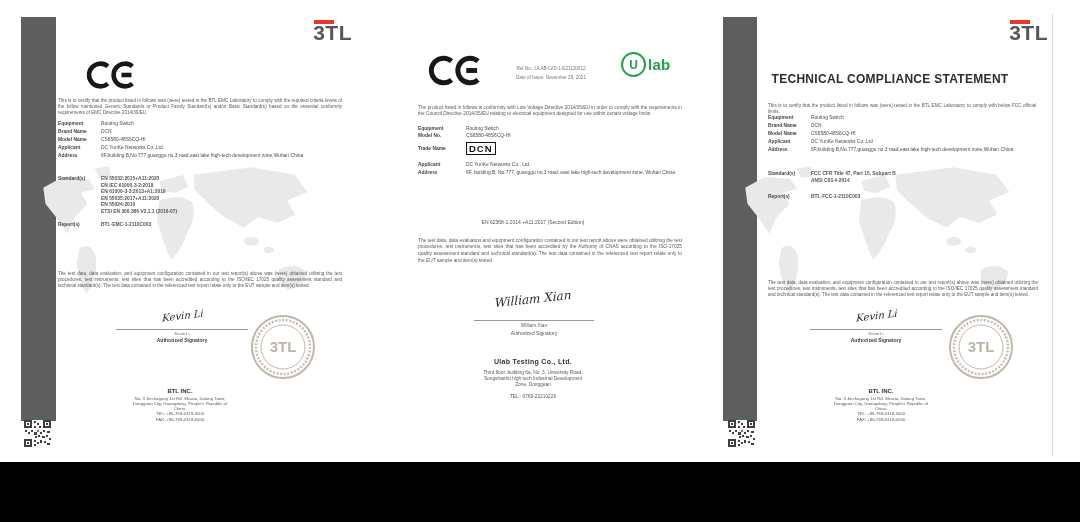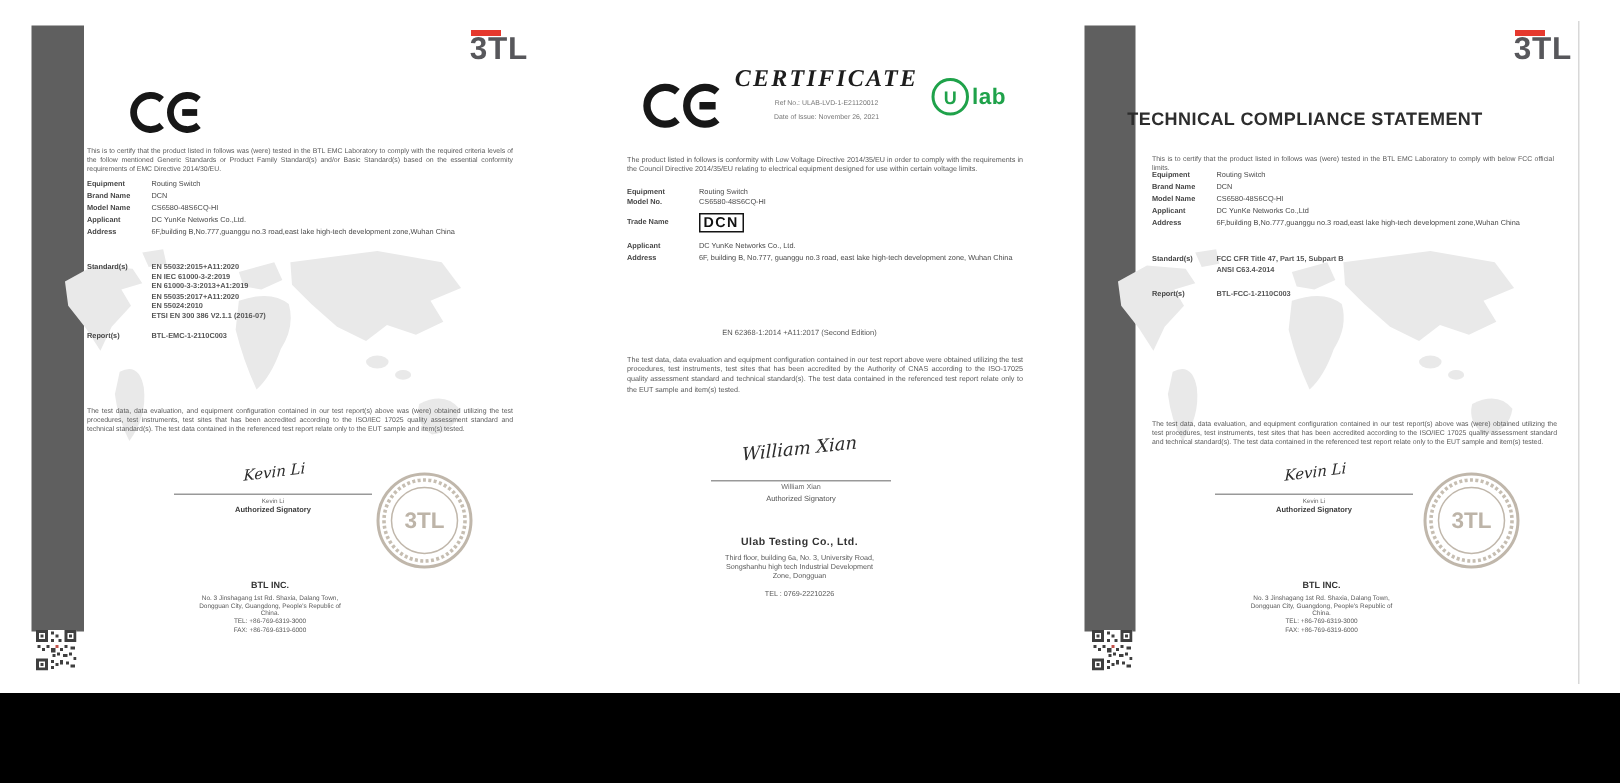--- a/index.html
+++ b/index.html
@@ -27,21 +27,21 @@
 
   
   .ce{position:absolute;}
   .cert-left .ce{left:76px;top:44px;width:50px;height:34px;}
   .cert-mid .ce{left:50px;top:38px;width:54px;height:37px;}
 
   
   .title-sans{position:absolute;font-weight:bold;color:#2d2d2d;text-align:center;
               font-size:12px;letter-spacing:.4px;}
   .cert-left .title-sans{left:128px;top:53px;width:210px;}
-  .cert-right .title-sans{left:12px;top:58px;width:292px;letter-spacing:.3px;}
+  .cert-right .title-sans{left:32px;top:58px;width:292px;letter-spacing:.3px;}
   .title-serif{position:absolute;left:104px;top:30px;width:138px;text-align:center;
                font-family:"Liberation Serif",serif;font-style:italic;font-weight:bold;
                font-size:16px;letter-spacing:1.5px;color:#1d1d1d;}
   .ref-line{position:absolute;left:104px;top:52px;width:138px;text-align:center;
             font-size:4.6px;color:#777;}
   .date-line{position:absolute;left:104px;top:61px;width:138px;text-align:center;
              font-size:4.6px;color:#777;}
 
   
   .ulab{position:absolute;left:243px;top:38px;display:flex;align-items:center;}
@@ -274,21 +274,20 @@
 
     <svg class="qr" viewBox="0 0 27 27">
         <use href="#qrpattern"></use>
       </svg>
   </div>
 
   <div class="cert cert-mid">
     <svg class="ce" viewBox="0 0 110 70">
         <use href="#cemark"></use>
       </svg>
-    <div class="title-serif">CERTIFICATE</div>
     <div class="ref-line">Ref No.: ULAB-LVD-1-E21120012</div>
     <div class="date-line">Date of Issue: November 26, 2021</div>
 
     <div class="ulab">
       <span class="ulab-circle">U</span>
       <span class="ulab-text">lab</span>
     </div>
 
     <p class="para intro">The product listed in follows is conformity with Low Voltage Directive 2014/35/EU in order to comply with the requirements in the Council Directive 2014/35/EU relating to electrical equipment designed for use within certain voltage limits.</p>
 

